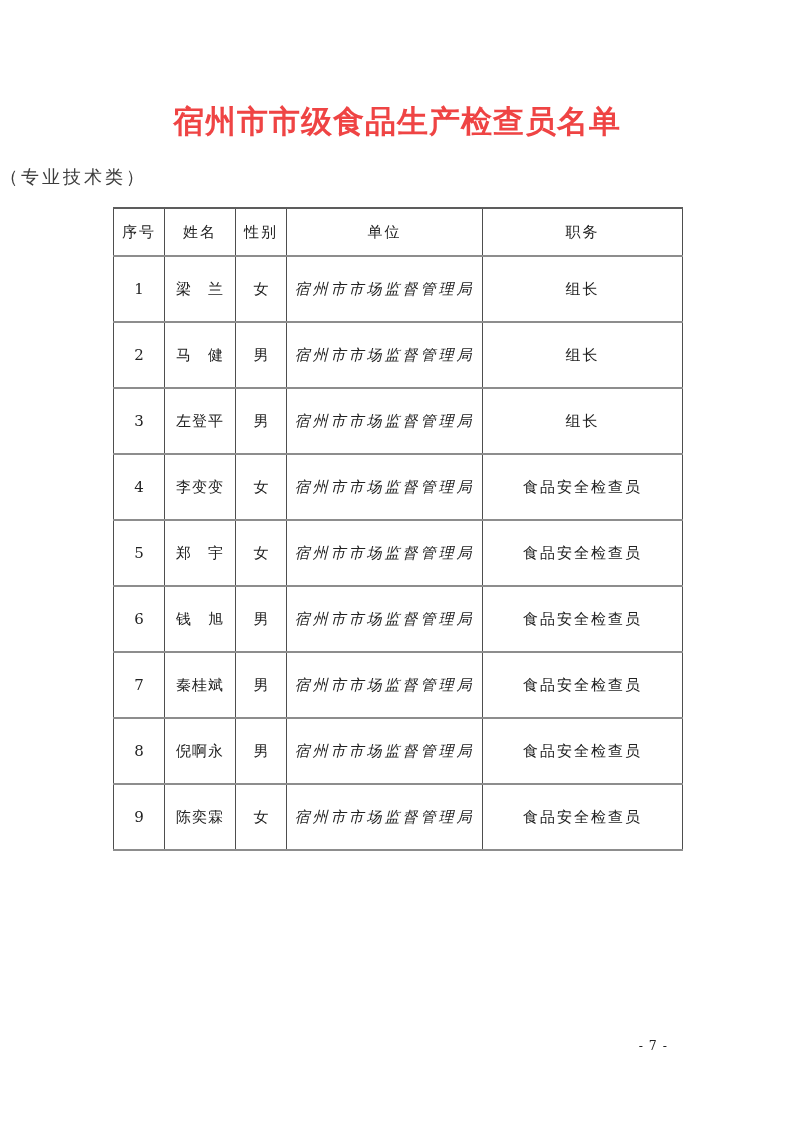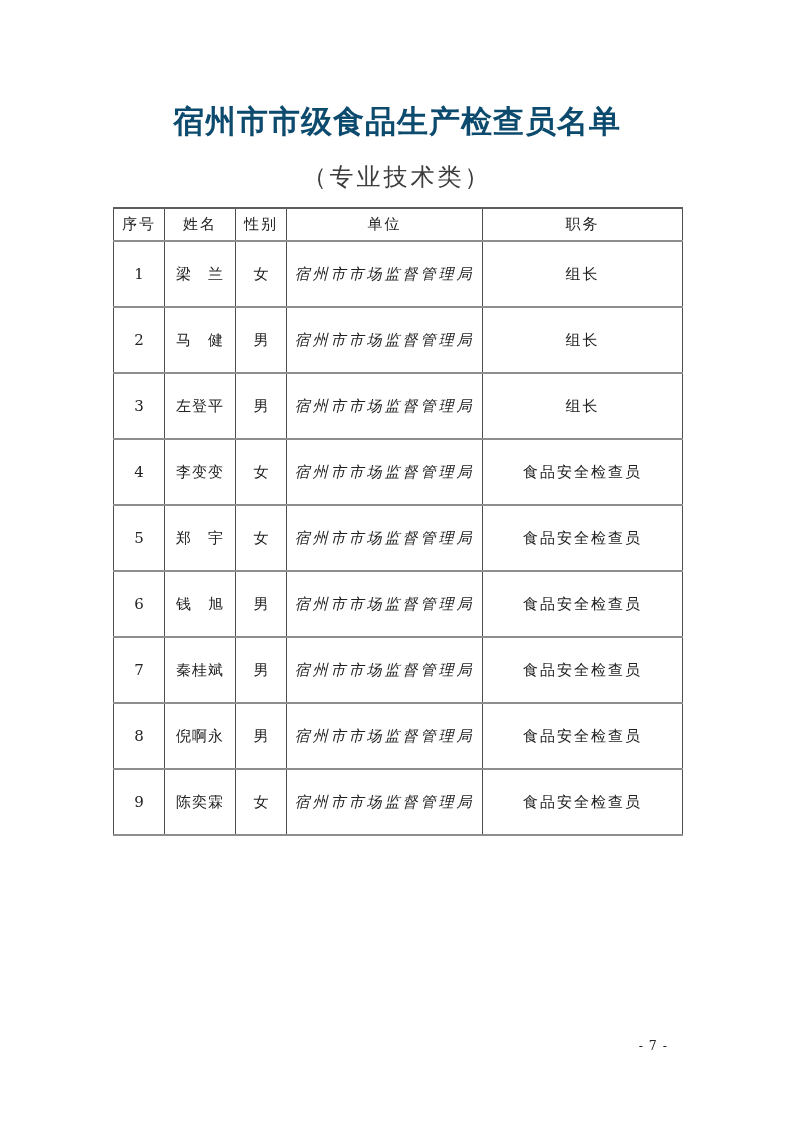--- a/index.html
+++ b/index.html
@@ -21,29 +21,29 @@
     position: absolute;
     top: 103px;
     left: 0;
     width: 100%;
     margin: 0;
     text-align: center;
     font-size: 31px;
     line-height: 36px;
     font-weight: 700;
     letter-spacing: 1px;
-    color: #0c4a6e;
+    color: #ef4444;
   }
   .doc-subtitle {
     position: absolute;
     top: 166px;
     left: 0;
     width: 100%;
-    text-align: center;
-    font-size: 24px;
+    text-align: left;
+    font-size: 18px;
     line-height: 22px;
     font-weight: 400;
     letter-spacing: 3px;
     color: #3d3d3d;
   }
   .doc-table {
     position: absolute;
     left: 113px;
     top: 207px;
     width: 569px;
@@ -62,21 +62,21 @@
     font-size: 15px;
     font-weight: 400;
     color: #222222;
     white-space: nowrap;
     overflow: hidden;
   }
   .doc-table thead th {
     border-top-color: #5d5d5d;
     letter-spacing: 2px;
   }
-  .doc-table thead tr { height: 33px; }
+  .doc-table thead tr { height: 48px; }
   .doc-table tbody tr { height: 66px; }
   .cell-unit { letter-spacing: 3px; font-style: italic; }
   .cell-position { letter-spacing: 2px; }
   .cell-name { letter-spacing: 1px; }
   .page-number {
     position: absolute;
     top: 1038px;
     right: 126px;
     font-size: 12.5px;
     letter-spacing: 1px;

